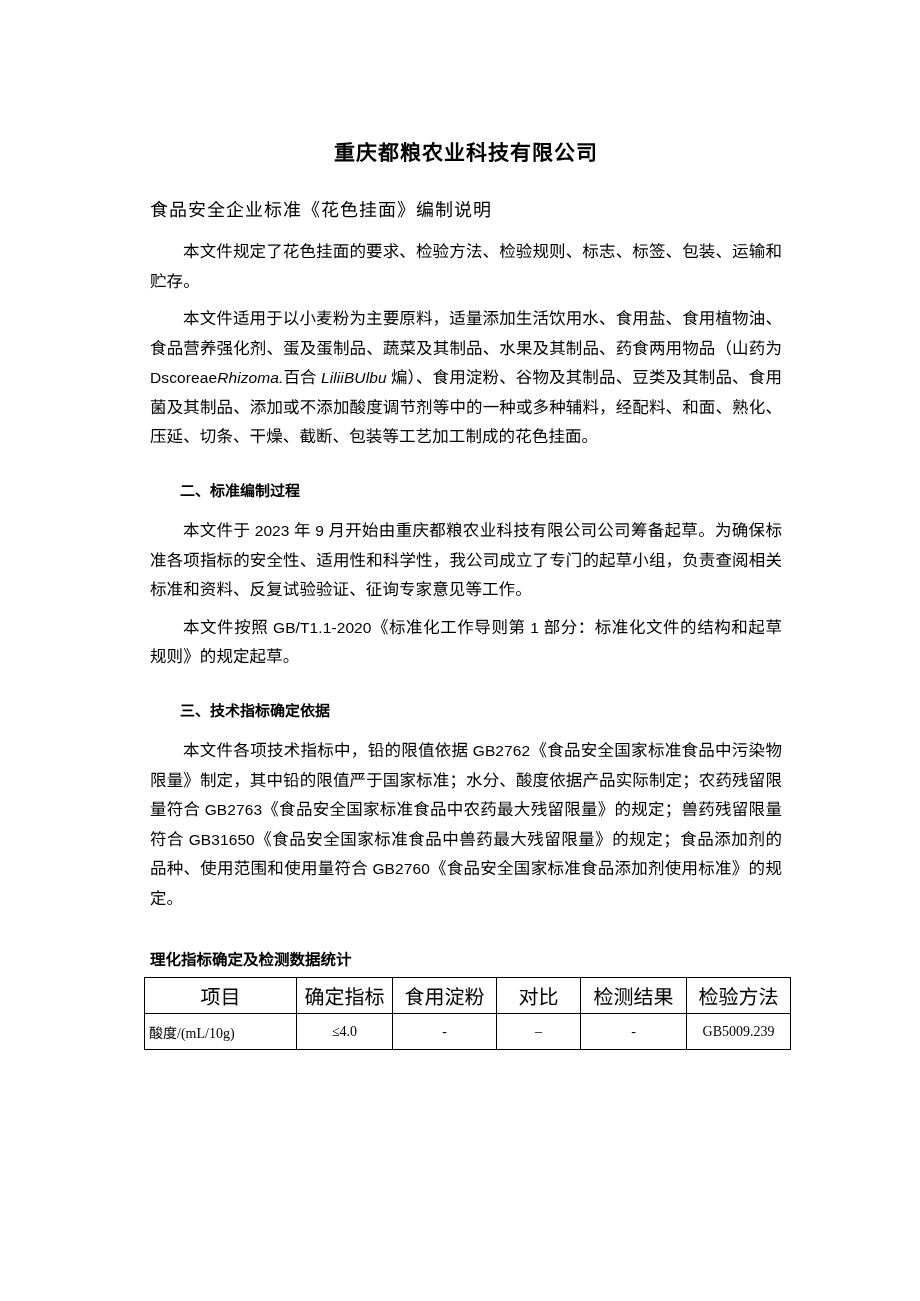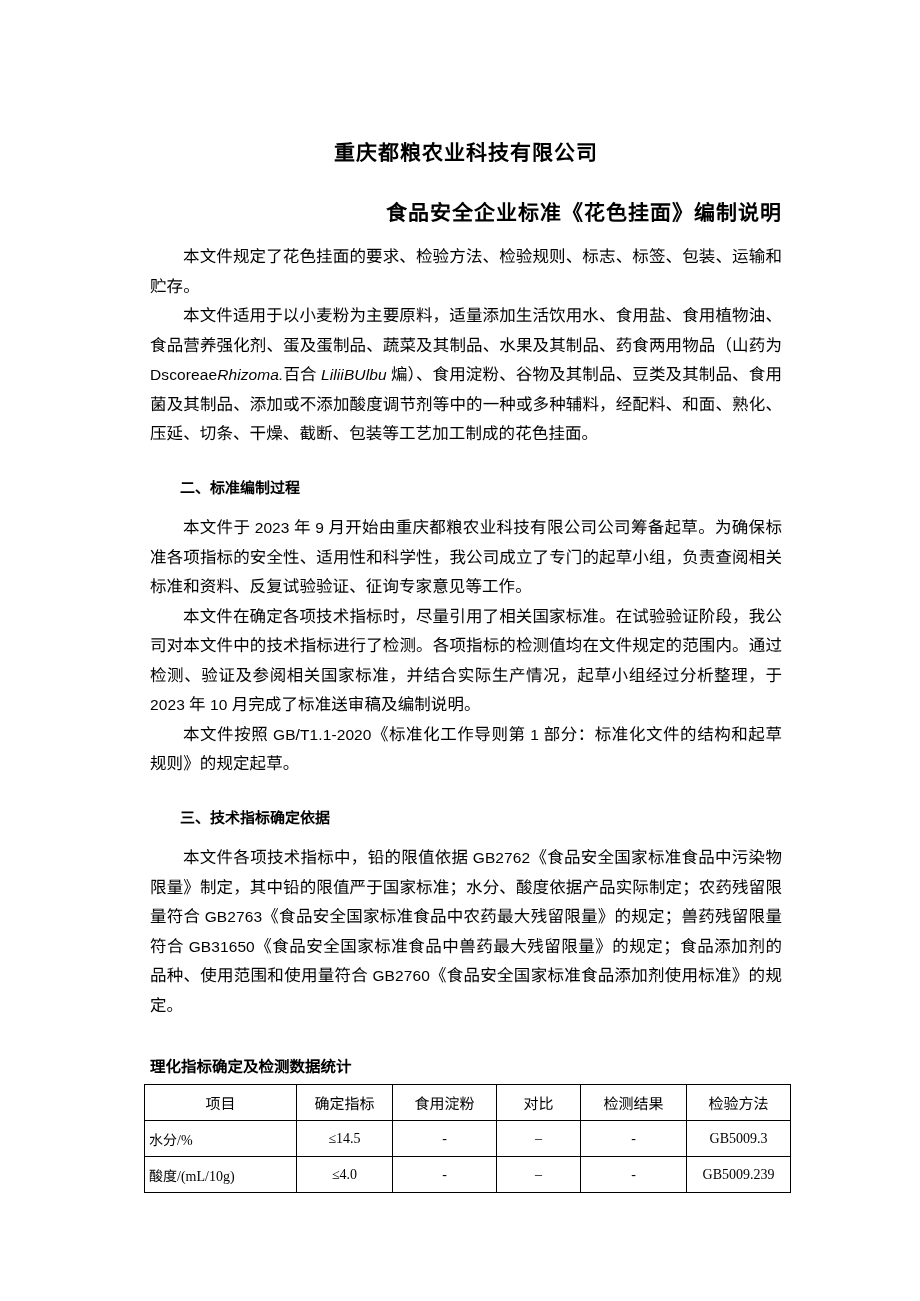--- a/index.html
+++ b/index.html
@@ -27,24 +27,24 @@
   .doc-title {
     text-align: center;
     font-family: "Liberation Sans", "DejaVu Sans", sans-serif;
     font-weight: bold;
     font-size: 21px;
     letter-spacing: 1px;
     margin: 18px 0 0 0;
     line-height: 1.6;
   }
   .doc-subtitle {
-    text-align: right;
+    text-align: left;
     font-family: "Liberation Sans", "DejaVu Sans", sans-serif;
-    font-weight: bold;
-    font-size: 21px;
+    font-weight: normal;
+    font-size: 18px;
     letter-spacing: 1px;
     margin: 26px 0 0 0;
     line-height: 1.6;
   }
 
   
   .section-heading {
     font-family: "Liberation Sans", "DejaVu Sans", sans-serif;
     font-weight: bold;
     font-size: 15px;
@@ -56,21 +56,21 @@
   
   .para {
     font-size: 16.5px;
     line-height: 29.5px;
     margin: 13px 0 0 0;
     text-indent: 33px;
     text-align: justify;
     text-justify: inter-ideograph;
     letter-spacing: 0.1px;
   }
-  .para.tight { margin-top: 0; }
+  .para.tight { margin-top: 8px; }
 
   
   .lat {
     font-family: "Liberation Sans", "DejaVu Sans", sans-serif;
     font-size: 15.5px;
   }
   .lat-i {
     font-family: "Liberation Sans", "DejaVu Sans", sans-serif;
     font-style: italic;
     font-size: 15.5px;
@@ -98,21 +98,21 @@
   table.data td {
     border: 1px solid #000000;
     padding: 0;
     height: 35px;
     font-weight: normal;
     font-size: 14.5px;
     vertical-align: middle;
   }
   table.data th {
     text-align: center;
-    font-size: 15px;
+    font-size: 20px;
   }
   table.data td.rowlabel {
     text-align: left;
     padding-left: 4px;
     font-size: 14px;
   }
   table.data td.val {
     text-align: center;
     font-size: 14px;
   }
@@ -137,21 +137,20 @@
   <h2 class="doc-subtitle">食品安全企业标准《花色挂面》编制说明</h2>
 
   <div id="section-0">
     <p class="para">本文件规定了花色挂面的要求、检验方法、检验规则、标志、标签、包装、运输和贮存。</p>
     <p class="para tight">本文件适用于以小麦粉为主要原料，适量添加生活饮用水、食用盐、食用植物油、食品营养强化剂、蛋及蛋制品、蔬菜及其制品、水果及其制品、药食两用物品（山药为 <span class="lat">Dscoreae</span><span class="lat-i">Rhizoma.</span>百合 <span class="lat-i">LiliiBUlbu</span> 煸）、食用淀粉、谷物及其制品、豆类及其制品、食用菌及其制品、添加或不添加酸度调节剂等中的一种或多种辅料，经配料、和面、熟化、压延、切条、干燥、截断、包装等工艺加工制成的花色挂面。</p>
   </div>
 
   <div id="section-1">
     <h3 class="section-heading">二、标准编制过程</h3>
     <p class="para">本文件于 <span class="num">2023</span> 年 <span class="num">9</span> 月开始由重庆都粮农业科技有限公司公司筹备起草。为确保标准各项指标的安全性、适用性和科学性，我公司成立了专门的起草小组，负责查阅相关标准和资料、反复试验验证、征询专家意见等工作。</p>
-    <p class="para tight">本文件在确定各项技术指标时，尽量引用了相关国家标准。在试验验证阶段，我公司对本文件中的技术指标进行了检测。各项指标的检测值均在文件规定的范围内。通过检测、验证及参阅相关国家标准，并结合实际生产情况，起草小组经过分析整理，于 <span class="num">2023</span> 年 <span class="num">10</span> 月完成了标准送审稿及编制说明。</p>
     <p class="para tight">本文件按照 <span class="lat">GB/T1.1-2020</span>《标准化工作导则第 <span class="num">1</span> 部分：标准化文件的结构和起草规则》的规定起草。</p>
   </div>
 
   <div id="section-2">
     <h3 class="section-heading">三、技术指标确定依据</h3>
     <p class="para">本文件各项技术指标中，铅的限值依据 <span class="lat">GB2762</span>《食品安全国家标准食品中污染物限量》制定，其中铅的限值严于国家标准；水分、酸度依据产品实际制定；农药残留限量符合 <span class="lat">GB2763</span>《食品安全国家标准食品中农药最大残留限量》的规定；兽药残留限量符合 <span class="lat">GB31650</span>《食品安全国家标准食品中兽药最大残留限量》的规定；食品添加剂的品种、使用范围和使用量符合 <span class="lat">GB2760</span>《食品安全国家标准食品添加剂使用标准》的规定。</p>
   </div>
 
   <div>
     <div class="table-caption">理化指标确定及检测数据统计</div>
@@ -169,28 +168,20 @@
           <th>项目</th>
           <th>确定指标</th>
           <th>食用淀粉</th>
           <th>对比</th>
           <th>检测结果</th>
           <th>检验方法</th>
         </tr>
       </thead>
       <tbody>
         <tr>
-          <td class="rowlabel">水分/%</td>
-          <td class="val">≤14.5</td>
-          <td class="val">-</td>
-          <td class="val">–</td>
-          <td class="val">-</td>
-          <td class="method">GB5009.3</td>
-        </tr>
-        <tr>
           <td class="rowlabel">酸度/(mL/10g)</td>
           <td class="val">≤4.0</td>
           <td class="val">-</td>
           <td class="val">–</td>
           <td class="val">-</td>
           <td class="method">GB5009.239</td>
         </tr>
 
       </tbody>
     </table>

